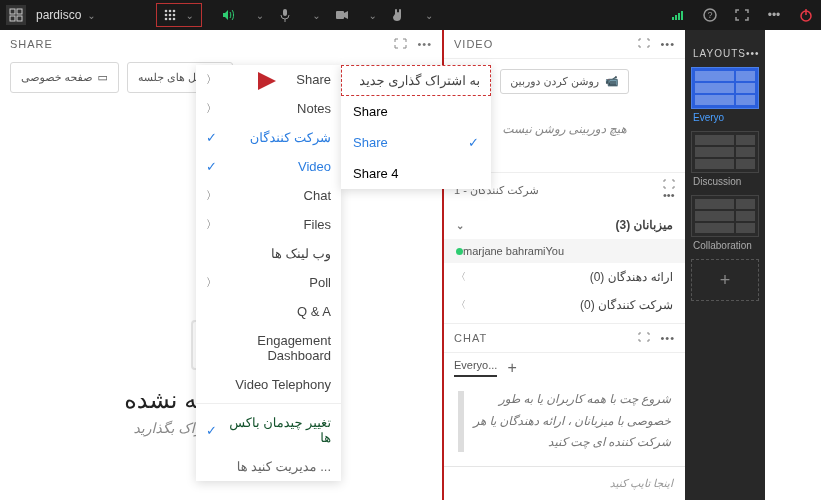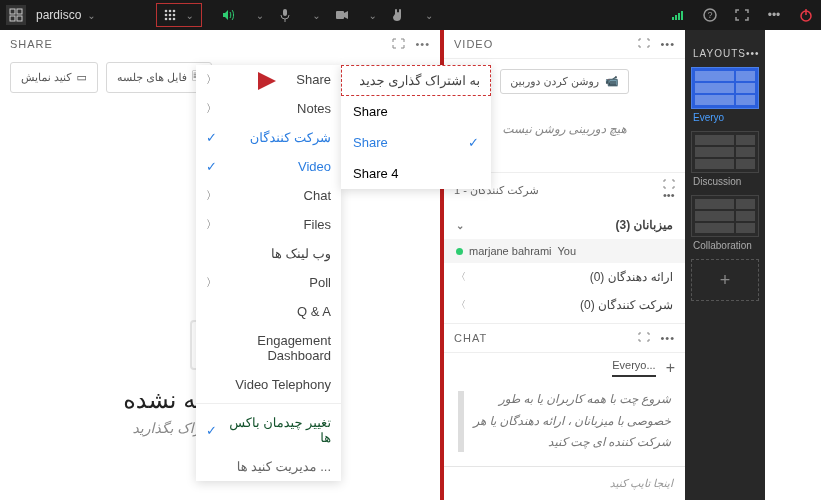--- a/index.html
+++ b/index.html
@@ -12,21 +12,21 @@
 .topbar .grid-btn { width: 46px; height: 24px; border:1px solid #b33; display:flex; align-items:center; justify-content:center; gap:4px; margin-left: 4px;}
 .topbar .ico { display:inline-flex; align-items:center; justify-content:center; width:18px; color:#aaa;}
 .topbar .icgrp { display:flex; align-items:center; margin-left: 18px; gap: 12px;}
 .topbar .right { margin-left:auto; display:flex; align-items:center; gap:14px;}
 .green { color:#2ecc71;}
 .red { color:#e63946;}
 .gray { color:#999;}
 
 .main { display:flex; height: 470px; }
 
-.col-left { width: 444px; position:relative; border-right:4px solid #b91c1c;}
+.col-left { width: 444px; position:relative; border-right:2px solid #b91c1c;}
 .share-hdr { display:flex; align-items:center; justify-content:space-between; padding: 8px 10px; font-size:11px; color:#666; letter-spacing:1px;}
 .share-hdr .ricons{ display:flex; gap:10px; color:#777;}
 .tabs { display:flex; gap:8px; padding: 4px 10px 10px;}
 .tab { border:1px solid #d8d8d8; border-radius:3px; padding:5px 10px; font-size:11px; color:#555; display:flex; gap:5px; align-items:center; direction:rtl;}
 .placeholder { position:absolute; left:0; right:0; top:290px; text-align:center; direction:rtl;}
 .placeholder .icon{ width:60px;height:50px; border:2px solid #d0d0d0; border-radius:4px; margin:0 auto 16px; position:relative; opacity:.5;}
 .placeholder h2{ font-family: serif; font-size:24px; color:#222; font-weight:normal;}
 .placeholder p{ font-family: serif; font-style:italic; font-size:14px; color:#888; margin-top:6px;}
 
 .dd { position:absolute; left:196px; top:35px; width:145px; background:#fff; box-shadow:0 2px 10px rgba(0,0,0,.15); font-size:13px;}
@@ -48,23 +48,23 @@
 .pod-hdr{ display:flex; align-items:center; justify-content:space-between; padding:8px 10px; border-bottom:1px solid #eee; color:#666; letter-spacing:1px; font-size:11px;}
 .pod-hdr .ri{display:flex; gap:10px;}
 .video-body{ padding:10px; text-align:center; border-bottom:1px solid #eee; height:120px;}
 .btn{ display:inline-flex; align-items:center; gap:6px; border:1px solid #d5d5d5; border-radius:3px; padding:5px 9px; font-size:11px; color:#555; direction:rtl;}
 .video-msg{ font-family:serif; font-style:italic; color:#888; margin-top:28px; direction:rtl;}
 .att-body{ padding:4px 0; border-bottom:1px solid #eee;}
 .att-hdr{ display:flex; align-items:center; justify-content:space-between; padding:6px 10px; direction:rtl; color:#666; font-size:11px;}
 .grp{ display:flex; align-items:center; justify-content:space-between; padding:7px 12px; direction:rtl; color:#444; font-size:12px;}
 .grp .cv{color:#777; font-size:10px;}
 .grp.host{font-weight:bold;}
-.usr{ display:flex; align-items:center; gap:6px; padding:6px 12px; background:#f5f5f5; color:#555; font-size:11px;}
+.usr{ display:flex; align-items:center; padding:6px 12px; background:#f5f5f5; color:#555; font-size:11px;}
 .usr .dot{width:7px;height:7px;background:#2ecc71;border-radius:50%;}
-.chat-tabs{ display:flex; gap:10px; padding:6px 10px 0; font-size:11px; color:#555; align-items:center;justify-content:flex-end;}
+.chat-tabs{ display:flex; gap:10px; padding:6px 10px 0; font-size:11px; color:#555; align-items:center;}
 .chat-tabs .t{ border-bottom:2px solid #333; padding-bottom:4px;}
 .chat-msg{ padding:12px 14px 12px 24px; direction:rtl; font-family:serif; font-style:italic; color:#777; font-size:12px; line-height:1.8; position:relative;}
 .chat-msg::before{ content:""; position:absolute; left:14px; top:14px; bottom:14px; width:6px; background:#ddd;}
 .chat-input{ border-top:1px solid #e5e5e5; padding:10px 12px; direction:rtl; color:#999; font-size:11px; font-style:italic; font-family:serif;}
 
 .col-right{ width:80px; background:#282828; color:#ccc; font-size:10px;}
 .col-right .rhdr{ display:flex; align-items:center; justify-content:space-between; padding:18px 8px 4px; font-size:10px; letter-spacing:1px;}
 .thumb{ margin:4px 6px; }
 .thumb .box{ height:42px; border:1px solid #444; background:#2b2b2b; position:relative;}
 .thumb.active .box{ background:#2b5fdc; border-color:#4a7fe8;}
@@ -175,21 +175,21 @@
             <svg width="13" height="11" viewBox="0 0 13 11">
               <path d="M1 4V1h3M12 4V1H9M1 7v3h3M12 7v3H9" stroke="#888" fill="none"></path>
             </svg>
           </span>
         <span>•••</span>
       </div>
     </div>
     <div class="tabs">
       <div class="tab">
           <span>▭</span>
-          <span>کنید نمایش</span>
+          <span>صفحه خصوصی</span>
         </div>
       <div class="tab">
           <span>🗎</span>
           <span>فایل های جلسه</span>
         </div>
     </div>
     <div class="placeholder">
       <div class="icon"></div>
       <h2><span>چیزی</span> &nbsp;&nbsp;&nbsp;&nbsp;&nbsp;&nbsp;&nbsp;&nbsp; <span>ته نشده</span></h2>
       <p><span>لطفا</span> &nbsp;&nbsp;&nbsp;&nbsp;&nbsp;&nbsp;&nbsp;&nbsp;&nbsp;&nbsp;&nbsp;&nbsp;&nbsp;&nbsp;&nbsp;&nbsp; <span>شتراک بگذارید</span></p>

